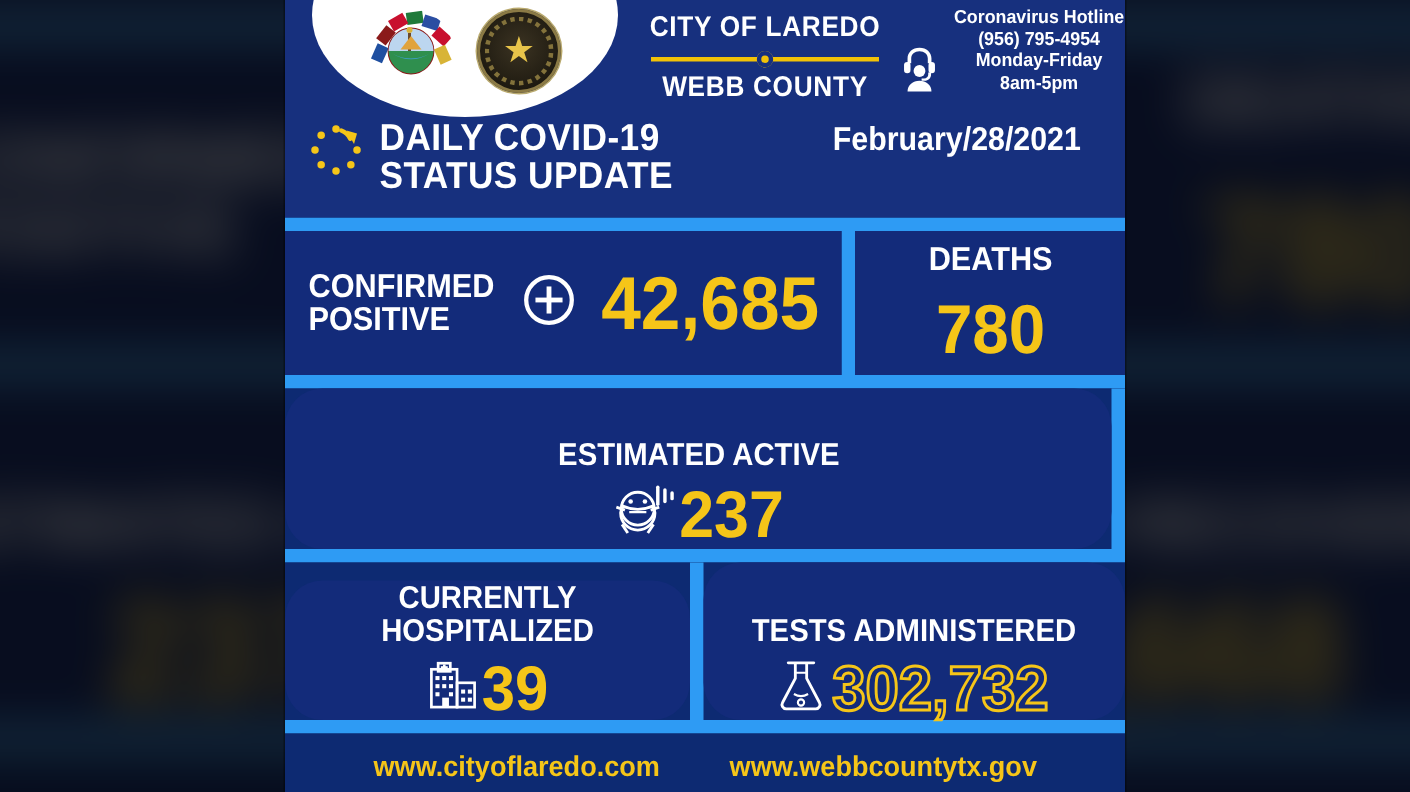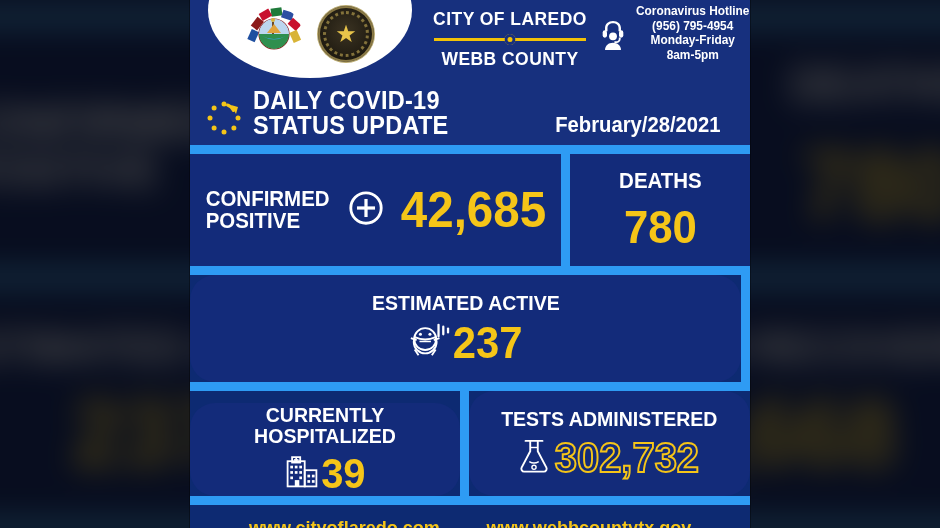--- a/index.html
+++ b/index.html
@@ -75,34 +75,34 @@
     position:absolute;left:50%;top:1px;transform:translateX(-50%);
     width:11px;height:11px;border-radius:50%;background:#f2c207;
     box-shadow:inset 0 0 0 3px #17307e;
   }
 
   .hotline{
     position:absolute;left:408px;top:4px;width:148px;
     color:#fff;text-align:center;
   }
   .hotline .rows{
-    display:flex;align-items:flex-start;gap:5px;justify-content:flex-start;
+    display:flex;align-items:flex-end;gap:5px;justify-content:flex-start;
   }
   .headset-icon{flex:0 0 auto;width:30px;height:34px;margin-top:13px;}
   .hotline .txt{flex:1;text-align:center;}
   .hotline .t{
     font-weight:bold;font-size:12.5px;line-height:14.5px;white-space:nowrap;
     font-family:"Liberation Sans Narrow","Liberation Sans",sans-serif;
     transform:scaleX(.95);
   }
 
   
   .titlebar{
     position:absolute;left:0;top:80px;width:100%;height:58px;
-    display:flex;align-items:flex-end;
+    display:flex;align-items:flex-start;
   }
   .refresh-icon{margin-left:14px;width:40px;height:40px;flex:0 0 auto;}
   .titletxt{margin-left:9px;color:#fff;}
   .titletxt div{
     font-weight:bold;font-size:25px;line-height:25px;letter-spacing:.3px;
     font-family:"Liberation Sans Narrow","Liberation Sans",sans-serif;
     transform:scaleX(.94);transform-origin:left center;
   }
   .datetxt{
     margin-left:auto;margin-right:22px;color:#fff;font-size:22px;font-weight:bold;
@@ -131,32 +131,32 @@
     font-family:"Liberation Sans Narrow","Liberation Sans",sans-serif;
     line-height:1;transform:scaleX(.95);
   }
   .num-outline{
     color:transparent;
     -webkit-text-stroke:2px #f5c518;
     text-shadow:none;
   }
 
   
-  .r1{height:112px;}
+  .r1{height:96px;}
   .r1 .c-left{flex:1 1 auto;gap:12px;}
   .r1 .c-right{width:180px;flex:0 0 auto;flex-direction:column;gap:10px;}
   .r1 .label{font-size:22px;text-align:left;}
   .r1 .num{font-size:50px;}
   .r1 .c-right .label{font-size:22px;text-align:center;margin-bottom:2px;}
   .r1 .c-right .num{font-size:46px;}
 
   
   .r2{height:107px;}
   .r3{height:105px;}
-  .stack{flex-direction:column;justify-content:center;border-radius:25px;}
+  .stack{flex-direction:column;justify-content:flex-end;border-radius:25px;}
   .stack .label{font-size:21px;margin-bottom:7px;}
   .stack .valrow{display:flex;align-items:center;justify-content:center;}
   .r2 .num{font-size:44px;}
   .r3 .num{font-size:42px;}
   .r2 .c-a{flex:1 1 47%;}
   .r2 .c-b{flex:1 1 53%;}
   .r3 .c-a{flex:1 1 49%;margin-top:12px;}
   .r3 .c-b{flex:1 1 51%;}
 
   .ico{flex:0 0 auto;}

